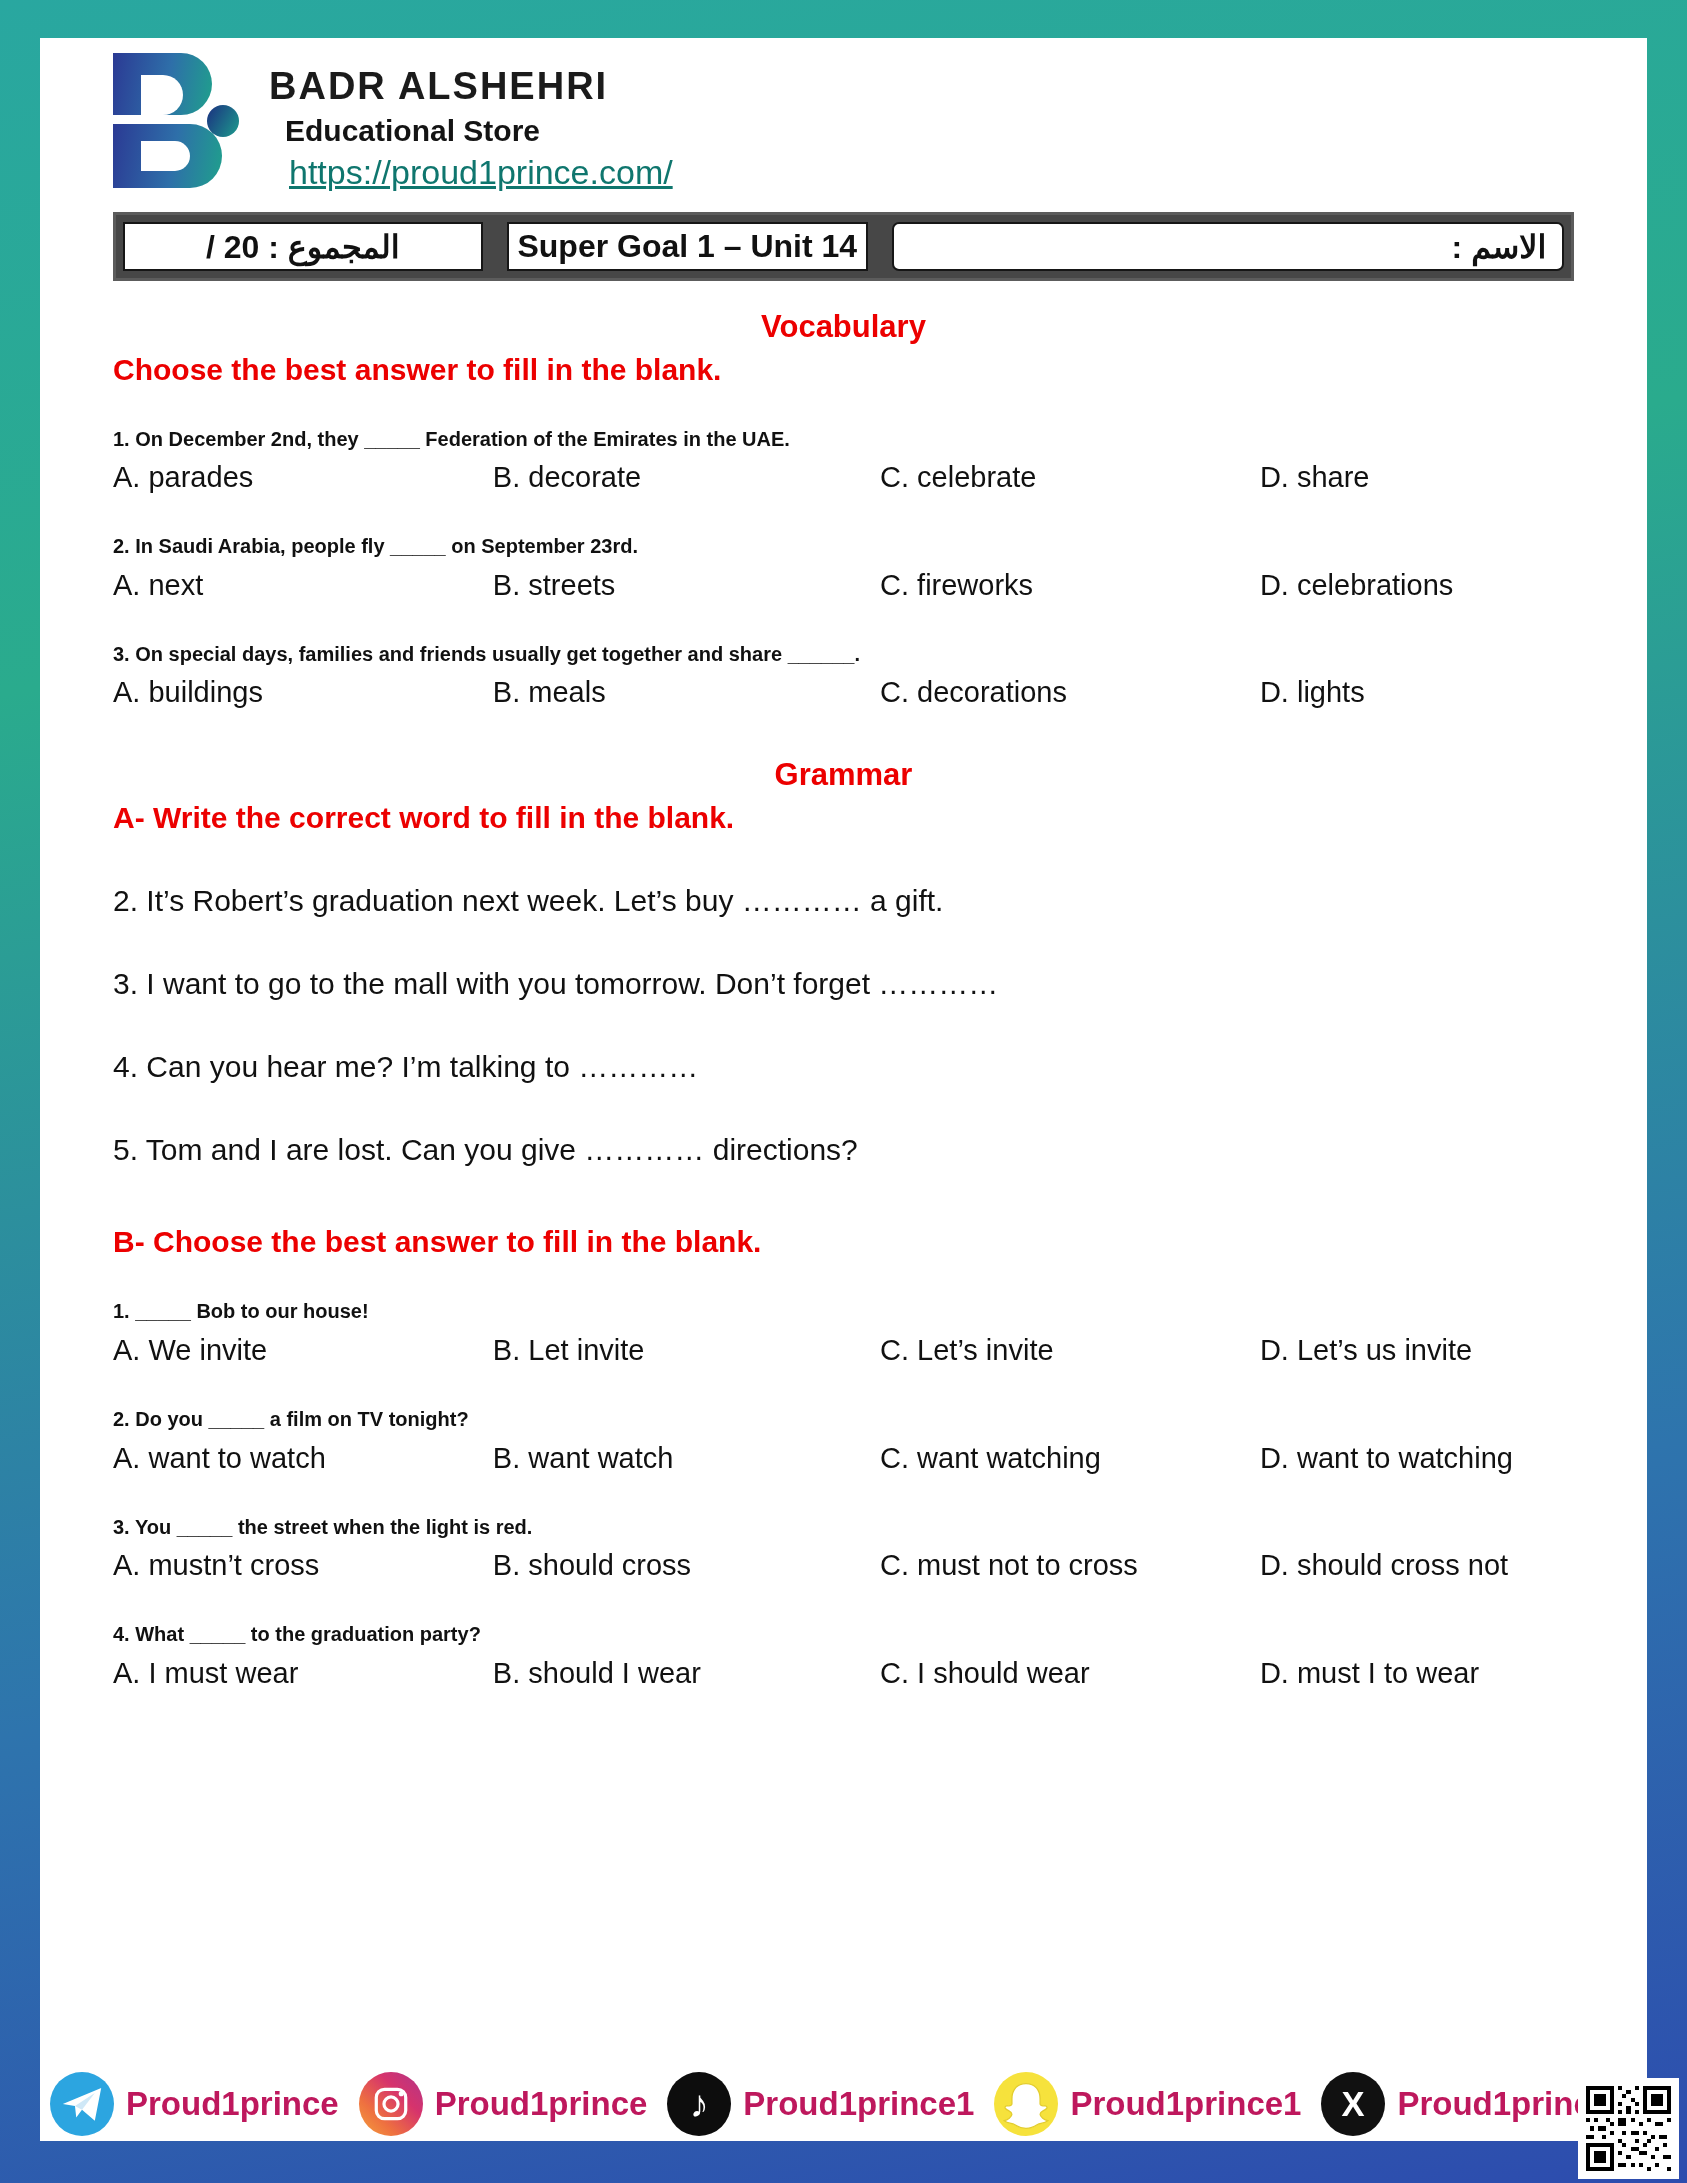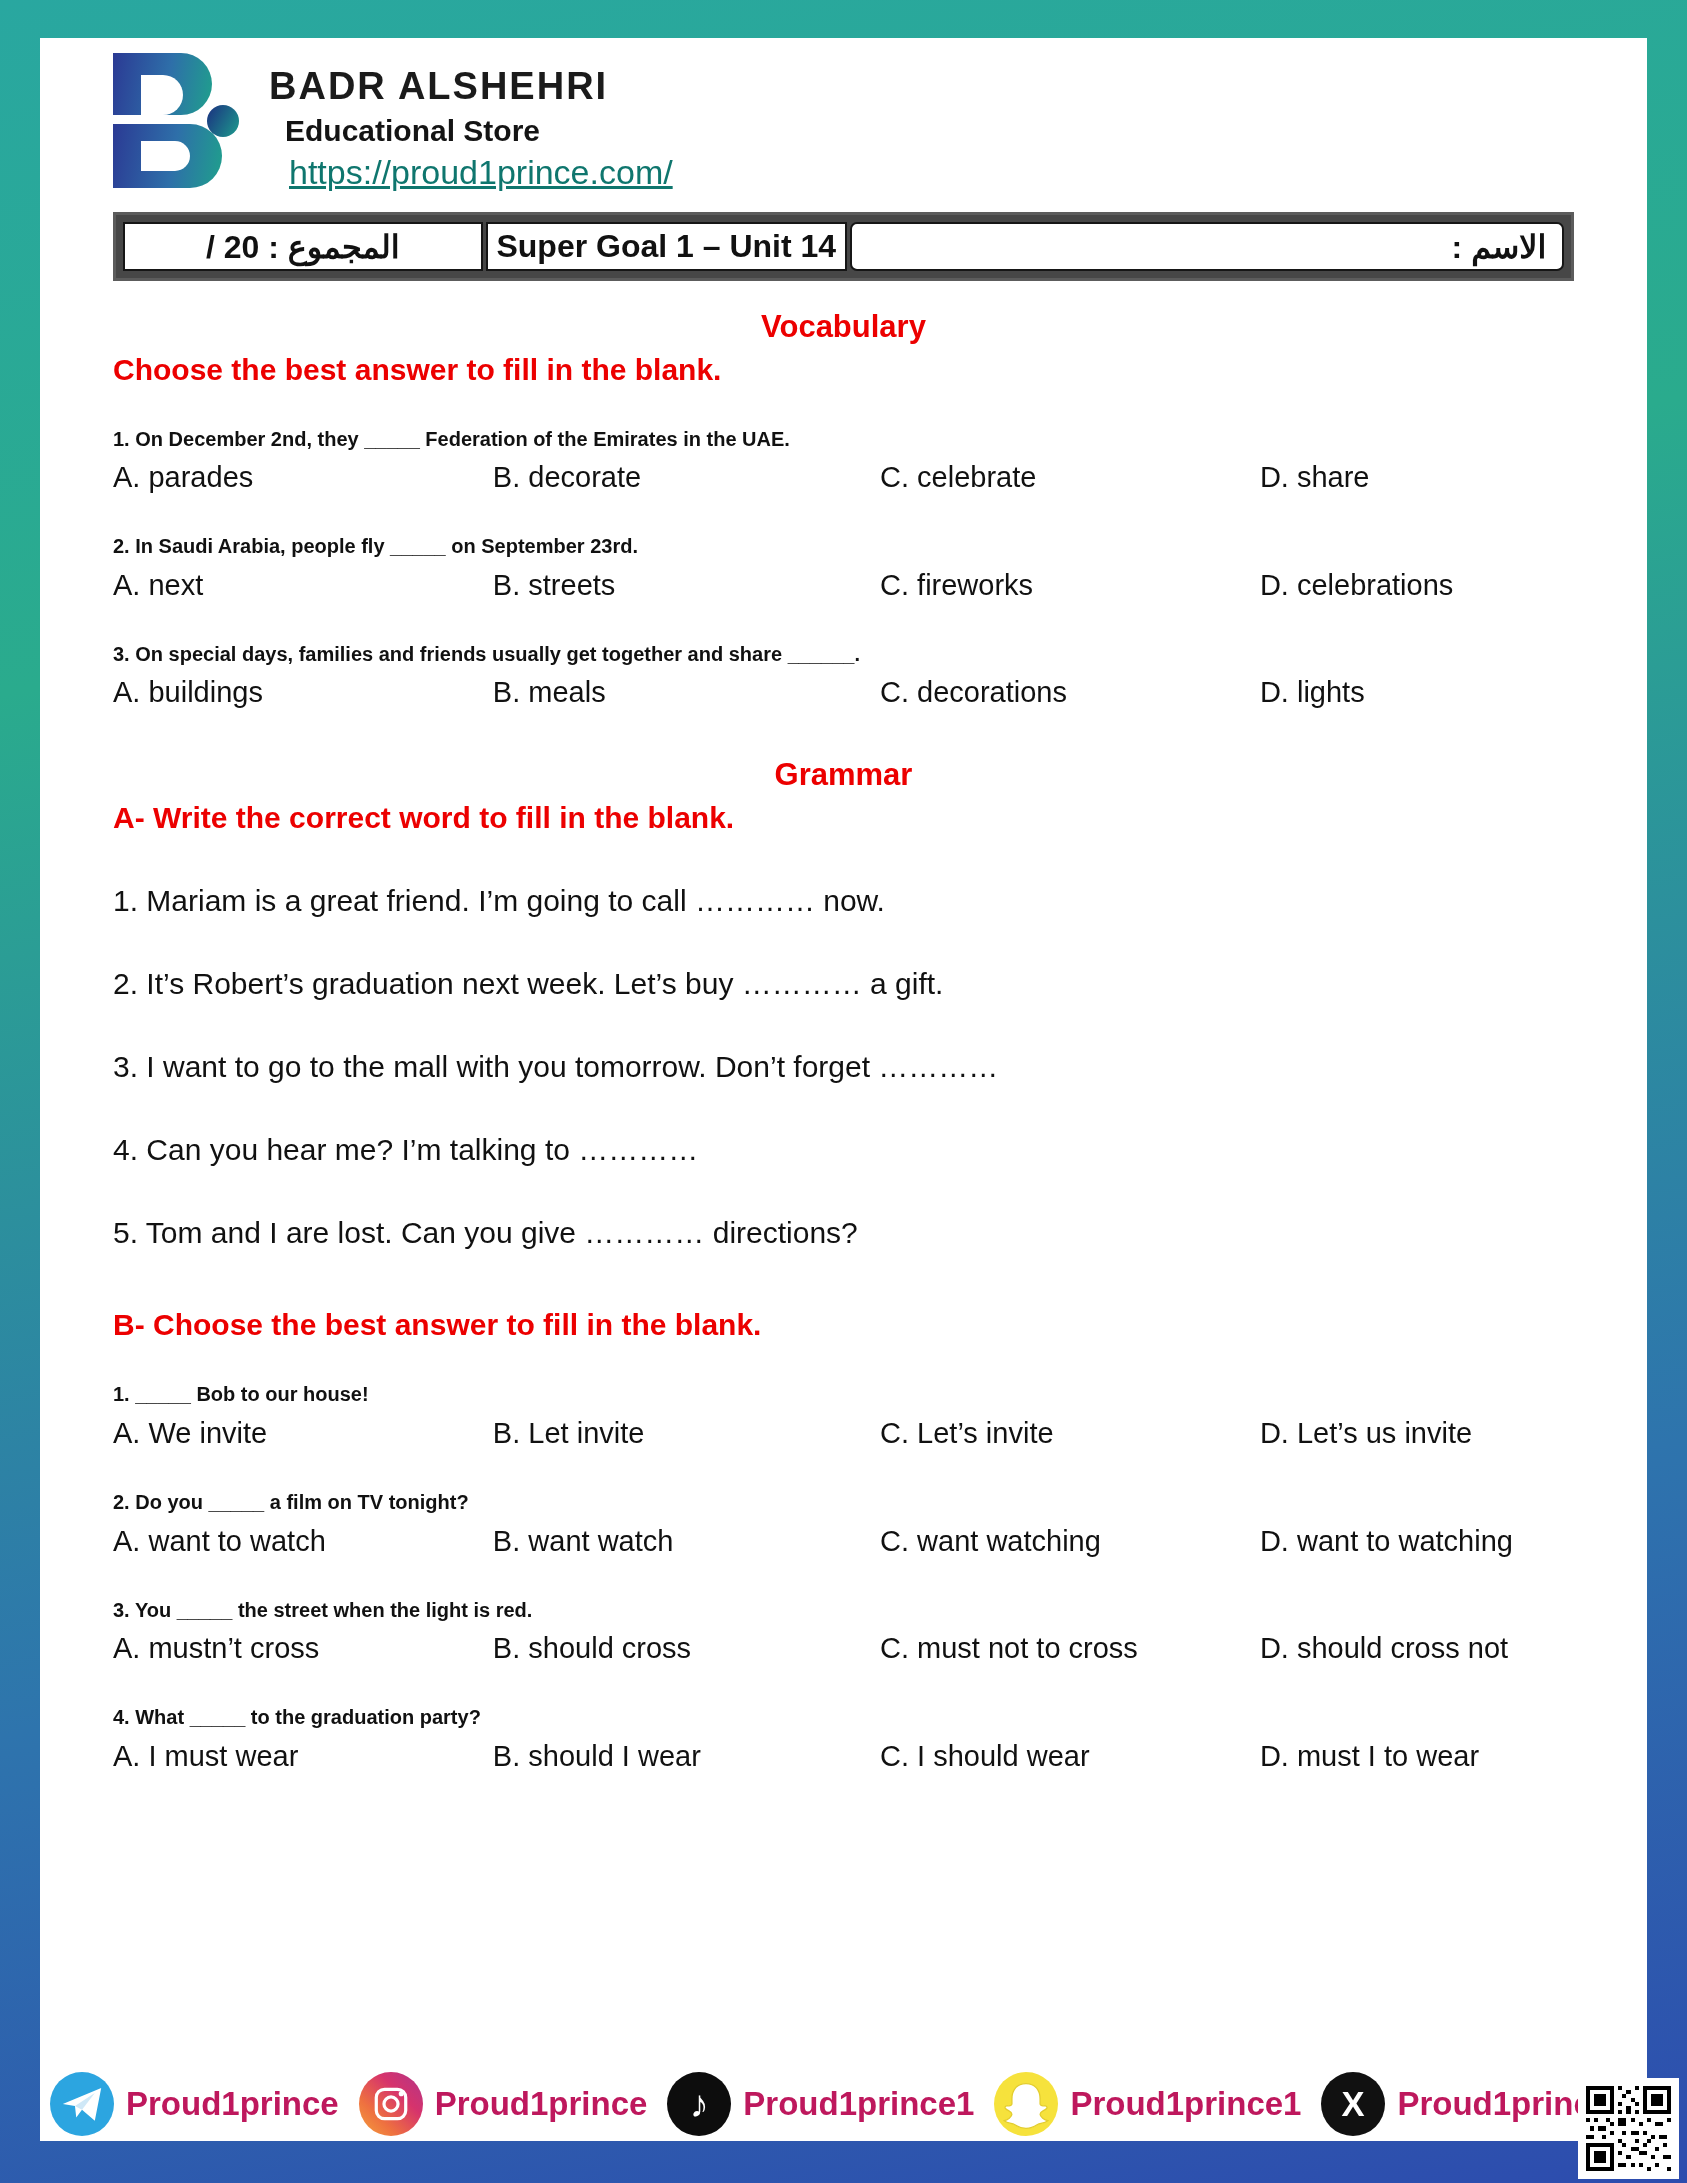--- a/index.html
+++ b/index.html
@@ -19,21 +19,21 @@
   .d1{top:0;width:99px;height:62px;}
   .d1::after{content:"";position:absolute;left:28px;top:22.5px;right:29px;bottom:0;background:#fff;border-radius:0 22.5px 22.5px 0;}
   .d2{top:71px;width:109px;height:64px;}
   .d2::after{content:"";position:absolute;left:28px;top:17px;right:32px;bottom:17px;background:#fff;border-radius:0 20px 20px 0;}
   .dot{position:absolute;left:94px;top:52px;width:32px;height:32px;border-radius:50%;background:linear-gradient(120deg,#1b2f80,#1d9c8d);}
   .logo-text{padding-top:12px;}
   .logo-title{font-size:38px;font-weight:bold;letter-spacing:2px;color:#1b1b1b;}
   .logo-sub{font-size:30px;font-weight:600;color:#141414;margin:6.6px 0 0 16px;}
   .logo-url{font-size:34px;color:#0f766e;text-decoration:underline;margin:5.3px 0 0 20px;display:inline-block;}
   
-  .hdr{margin-top:20px;background:#474747;border:3.3px solid #5c5c5c;padding:6.6px;display:flex;gap:3px;}
+  .hdr{margin-top:20px;background:#474747;border:3.3px solid #5c5c5c;padding:6.6px;display:flex;gap:24px;}
   .hcell{background:#fff;border:2px solid #161616;font-size:32px;font-weight:bold;
          display:flex;align-items:center;justify-content:center;height:49px;box-sizing:border-box;}
   .hc1{flex:0 0 25%;}
   .hc2{flex:0 0 25%;}
   .hc3{flex:1 1 auto;justify-content:flex-start;padding:0 16px;border-radius:7px;}
   
   .sec-title{color:#ec0000;font-weight:bold;font-size:31px;text-align:center;margin-top:28px;}
   .sec-title.grammar{margin-top:48px;}
   .instr{color:#ec0000;font-weight:bold;font-size:30px;margin-top:8px;}
   .instr.partb{margin-top:58px;}
@@ -102,21 +102,20 @@
     <div class="opts">
       <span>A. buildings</span>
       <span>B. meals</span>
       <span>C. decorations</span>
       <span>D. lights</span>
     </div>
 
     <div class="sec-title grammar">Grammar</div>
     <div class="instr">A- Write the correct word to fill in the blank.</div>
 
-    <div class="gitem">1. Mariam is a great friend. I’m going to call ………… now.</div>
     <div class="gitem">2. It’s Robert’s graduation next week. Let’s buy ………… a gift.</div>
     <div class="gitem">3. I want to go to the mall with you tomorrow. Don’t forget …………</div>
     <div class="gitem">4. Can you hear me? I’m talking to …………</div>
     <div class="gitem">5. Tom and I are lost. Can you give ………… directions?</div>
 
     <div class="instr partb">B- Choose the best answer to fill in the blank.</div>
 
     <div class="stem">1. _____ Bob to our house!</div>
     <div class="opts">
       <span>A. We invite</span>

